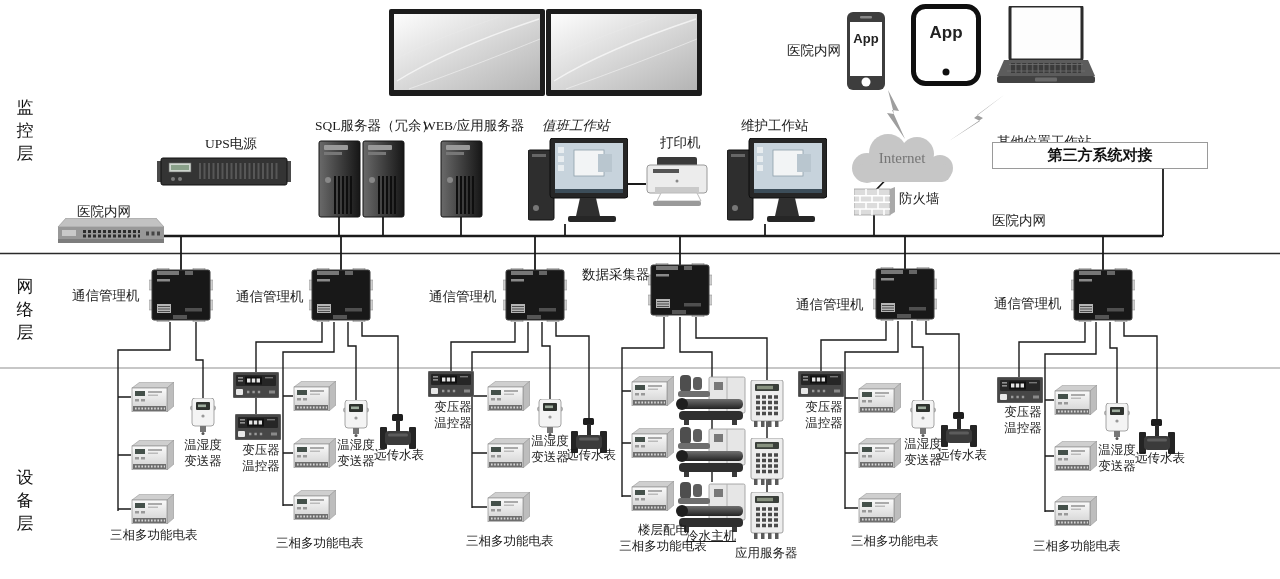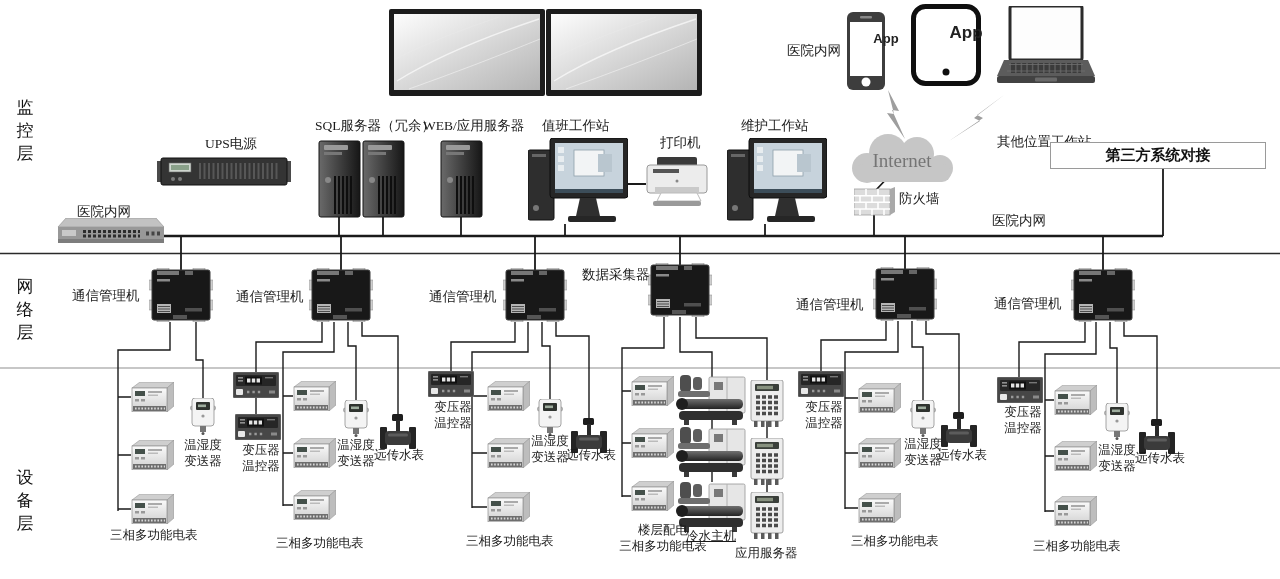--- a/index.html
+++ b/index.html
@@ -5,23 +5,23 @@
   html,body{margin:0;padding:0;background:#fff;}
   #stage{position:relative;width:1280px;height:579px;background:#fff;overflow:hidden;
          font-family:"Liberation Serif","DejaVu Serif",serif;}
   #wires{position:absolute;left:0;top:0;}
   .lb{position:absolute;font-size:13.5px;color:#1a1a1a;white-space:pre-line;line-height:1.25;}
   .lb-c{text-align:center;}
   .sm{font-size:12.5px;}
   .layer-lb{position:absolute;width:22px;font-size:17px;line-height:23px;text-align:center;
             color:#111;letter-spacing:0;}
   .app{position:absolute;font-family:"Liberation Sans","DejaVu Sans",sans-serif;font-weight:bold;
-       color:#222;text-align:center;padding-left:20px;}
-  .internet-lb{position:absolute;color:#757575;font-size:19px;text-align:center;}
-  .tp-box{position:absolute;left:1050px;top:142px;width:214px;height:25px;border:1px solid #9a9a9a;
+       color:#222;text-align:center;}
+  .internet-lb{position:absolute;color:#757575;font-size:15px;text-align:center;}
+  .tp-box{position:absolute;left:992px;top:142px;width:214px;height:25px;border:1px solid #9a9a9a;
           background:#fff;display:flex;align-items:center;justify-content:center;
           font-weight:bold;font-size:15px;color:#111;}
 </style>
 </head>
 <body>
 
 <div id="stage">
 
 <svg id="wires" width="1280" height="579" viewBox="0 0 1280 579">
   <defs>
@@ -353,21 +353,21 @@
 </svg>
 
 <div class="layer-lb" style="left:14px;top:96px;">监控层</div>
 <div class="layer-lb" style="left:14px;top:275px;">网络层</div>
 <div class="layer-lb" style="left:14px;top:466px;">设备层</div>
 
 <span class="lb" style="left:77px;top:204px;">医院内网</span>
 <span class="lb" style="left:205px;top:136px;text-align:center;">UPS电源</span>
 <span class="lb" style="left:315px;top:118px;">SQL服务器（冗余）</span>
 <span class="lb" style="left:423px;top:118px;">WEB/应用服务器</span>
-<span class="lb" style="left:542px;top:118px;">值班工作站</span>
+<span class="lb" style="left:542px;top:118px;font-style:italic;">值班工作站</span>
 <span class="lb" style="left:660px;top:135px;">打印机</span>
 <span class="lb" style="left:741px;top:118px;">维护工作站</span>
 <span class="lb" style="left:787px;top:43px;">医院内网</span>
 <span class="app" style="left:847px;top:31px;width:38px;font-size:13px;">App</span>
 <span class="app" style="left:916px;top:23px;width:60px;font-size:17px;">App</span>
 <span class="lb" style="left:997px;top:94px;margin-top:40px;">其他位置工作站</span>
 <span class="internet-lb" style="left:848px;top:150px;width:108px;">Internet</span>
 <span class="lb" style="left:899px;top:191px;">防火墙</span>
 <span class="lb" style="left:992px;top:213px;">医院内网</span>
 <div class="tp-box">

